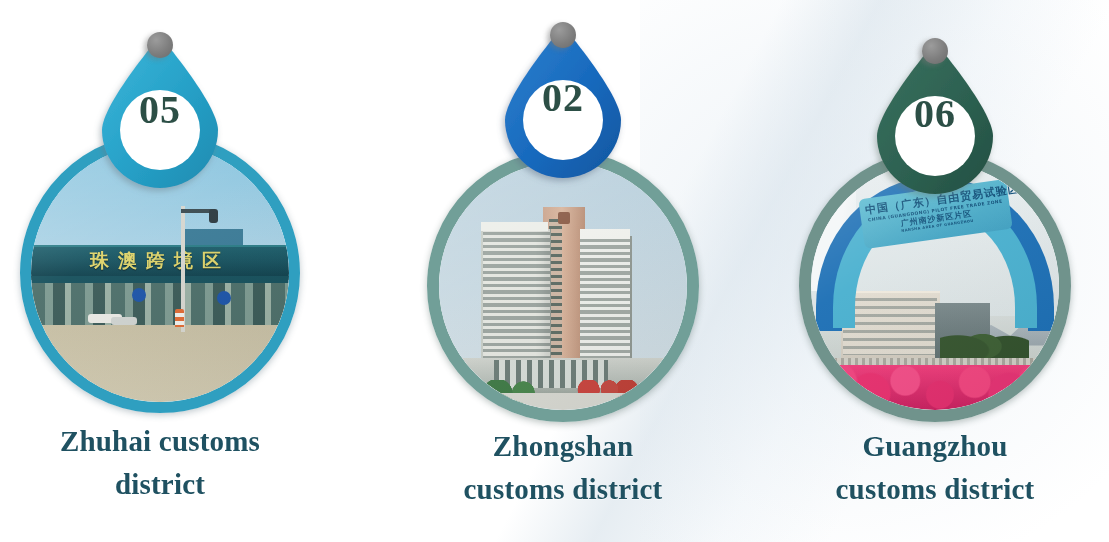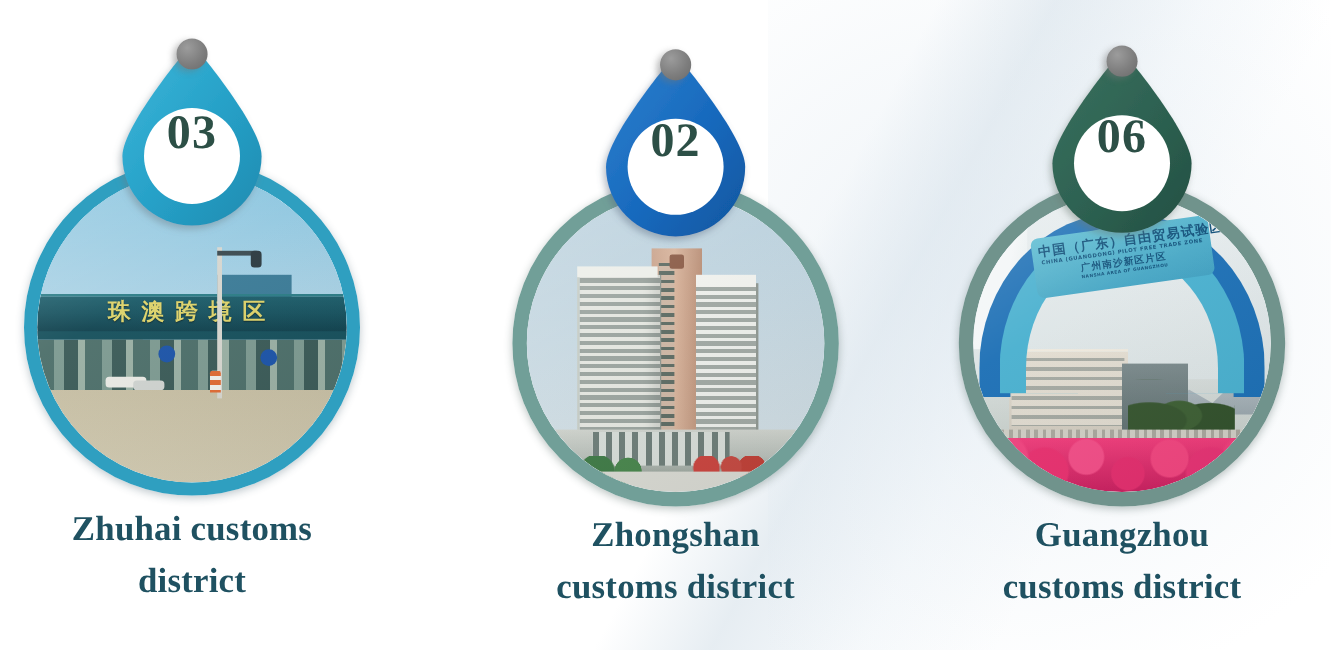--- a/index.html
+++ b/index.html
@@ -256,21 +256,21 @@
   
   .drop {
     position: absolute;
     left: 50%;
     transform: translateX(-50%);
     width: 140px;
     height: 156px;
     z-index: 4;
   }
   .drop-1 { top: 32px; }
-  .drop-2 { top: 31px; }
+  .drop-2 { top: 12px; }
   .drop-3 { top: 28px; }
   .drop svg { display:block; width:100%; height:100%; overflow:visible; }
 
   .drop-num {
     position: absolute;
     left: 0; right: 0;
     top: 56px;
     text-align: center;
     font-family: "Liberation Serif", serif;
     font-weight: 700;
@@ -360,21 +360,21 @@
             <stop offset="55%" stop-color="#26a0c7"></stop>
             <stop offset="100%" stop-color="#1e8bb0"></stop>
           </linearGradient>
           <filter id="sh1" x="-30%" y="-30%" width="170%" height="170%">
             <feDropShadow dx="-2" dy="3" stdDeviation="3" flood-color="#6a7d85" flood-opacity="0.45"></feDropShadow>
           </filter>
         </defs>
         <path d="M70 4 C70 4 128 72 128 98 A58 58 0 1 1 12 98 C12 72 70 4 70 4 Z" fill="url(#g1)" filter="url(#sh1)"></path>
         <circle cx="70" cy="98" r="40" fill="#ffffff"></circle>
       </svg>
-      <div class="drop-num">03</div>
+      <div class="drop-num">05</div>
       <div class="pin-dot"></div>
     </div>
 
     <div class="caption caption-1">
       <span>Zhuhai customs</span>
       <span>district</span>
     </div>
   </div>
 
   <div class="item item-2">

